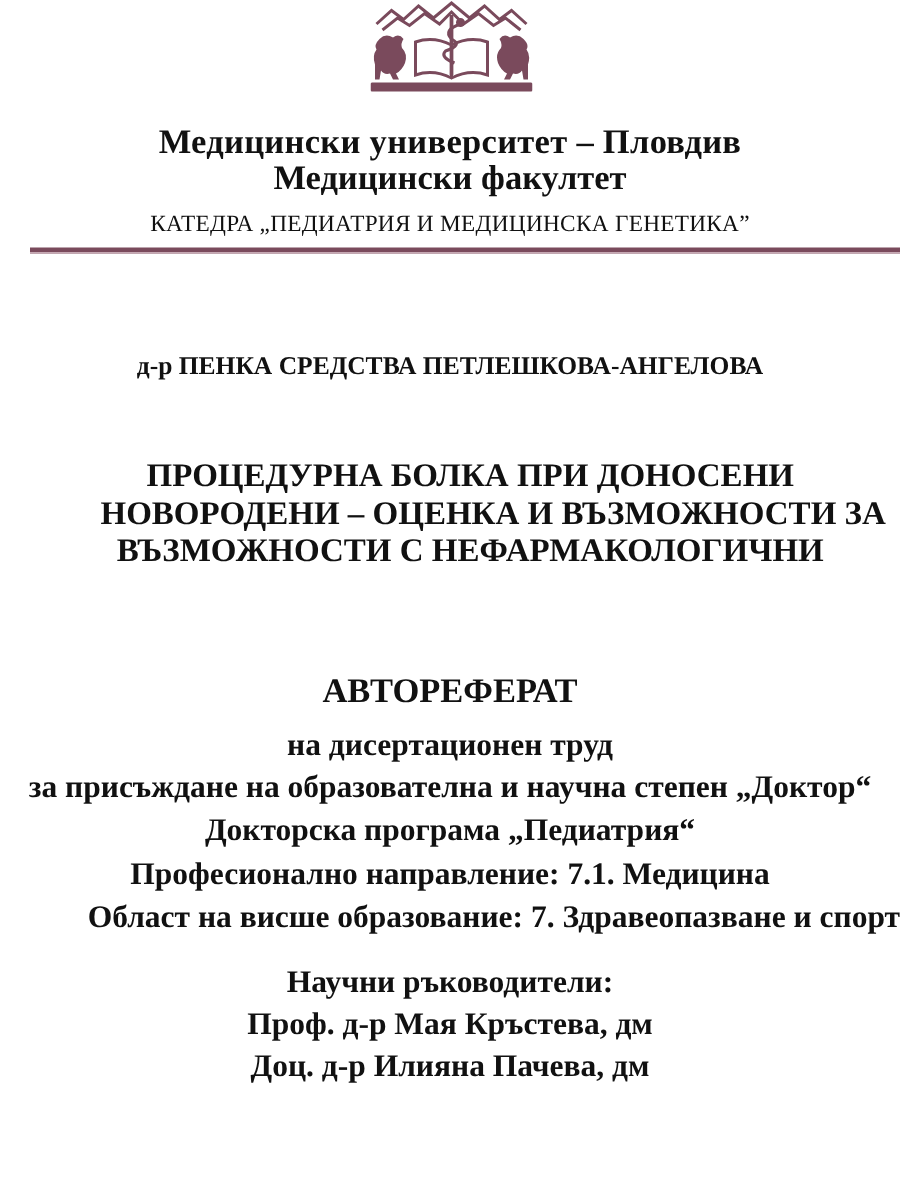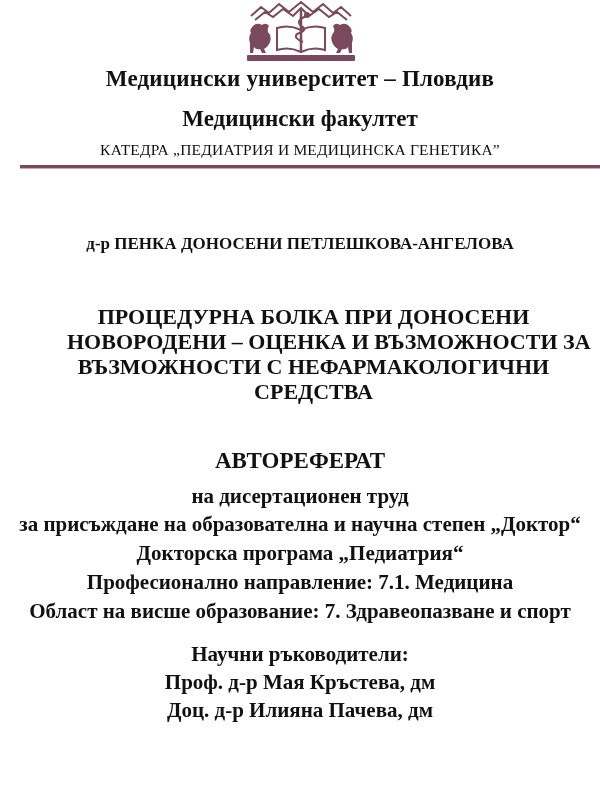--- a/index.html
+++ b/index.html
@@ -28,21 +28,21 @@
     }
     .center {
       position: absolute;
       left: 0;
       width: 600px;
       text-align: center;
       white-space: nowrap;
       font-weight: bold;
     }
     .univ {
-      top: 66px;
+      top: 82px;
       font-size: 23px;
       letter-spacing: 0.2px;
     }
     .faculty {
       top: 106px;
       font-size: 23px;
     }
     .dept {
       top: 141px;
       font-size: 15.5px;
@@ -80,21 +80,21 @@
       font-size: 23px;
     }
     .sub {
       font-size: 21px;
       font-weight: bold;
     }
     .s1 { top: 484px; }
     .s2 { top: 512px; }
     .s3 { top: 541px; }
     .s4 { top: 570px; }
-    .s5 { top: 599px; }
+    .s5 { top: 599px; text-align: right; }
     .s6 { top: 642px; }
     .s7 { top: 670px; }
     .s8 { top: 698px; }
     .s9 { top: 775px; font-size: 16px; }
   </style>
 </head>
 <body>
 
 <div class="page">
 
@@ -120,27 +120,26 @@
         <rect x="0" y="55" width="108" height="6" rx="1"></rect>
       </g>
     </svg>
   </div>
 
   <div class="center univ">Медицински университет – Пловдив</div>
   <div class="center faculty">Медицински факултет</div>
   <div class="center dept">КАТЕДРА „ПЕДИАТРИЯ И МЕДИЦИНСКА ГЕНЕТИКА”</div>
   <div class="divider"></div>
 
-  <div class="center author">д-р ПЕНКА ДОНОСЕНИ ПЕТЛЕШКОВА-АНГЕЛОВА</div>
+  <div class="center author">д-р ПЕНКА СРЕДСТВА ПЕТЛЕШКОВА-АНГЕЛОВА</div>
 
   <div class="center title">
     <span class="tline">ПРОЦЕДУРНА БОЛКА ПРИ ДОНОСЕНИ</span>
     <span class="tline">НОВОРОДЕНИ – ОЦЕНКА И ВЪЗМОЖНОСТИ ЗА</span>
     <span class="tline">ВЪЗМОЖНОСТИ С НЕФАРМАКОЛОГИЧНИ</span>
-    <span class="tline">СРЕДСТВА</span>
   </div>
 
   <div class="center abstract">АВТОРЕФЕРАТ</div>
 
   <div class="center sub s1">на дисертационен труд</div>
   <div class="center sub s2">за присъждане на образователна и научна степен „Доктор“</div>
   <div class="center sub s3">Докторска програма „Педиатрия“</div>
   <div class="center sub s4">Професионално направление: 7.1. Медицина</div>
   <div class="center sub s5">Област на висше образование: 7. Здравеопазване и спорт</div>
 

